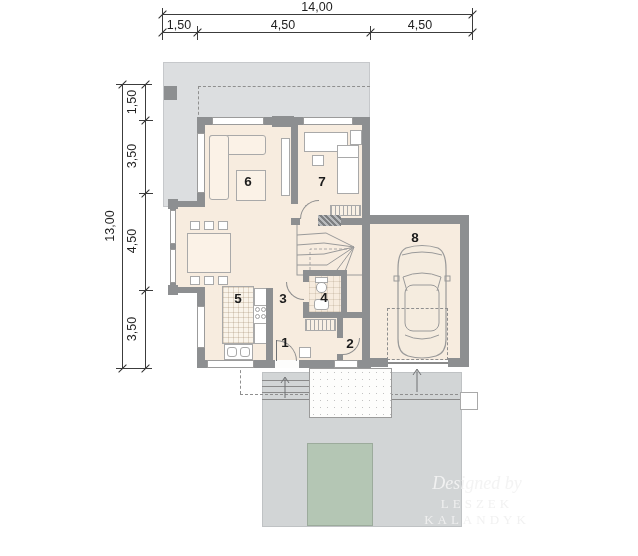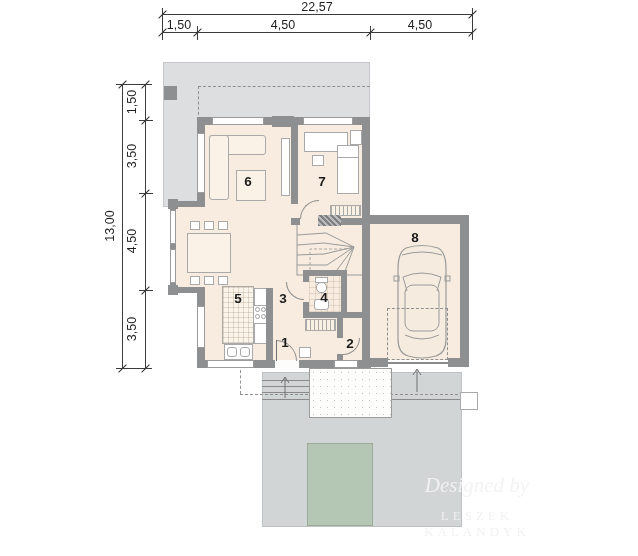--- a/index.html
+++ b/index.html
@@ -34,21 +34,21 @@
   .lnl{background:#8a8a8a;}
   .tick{width:11px;height:1px;background:#2e2e2e;transform:rotate(-45deg);}
   .dimtxt{font-size:12.5px;color:#1f1f1f;text-align:center;white-space:nowrap;}
   .vtxt{transform:rotate(-90deg);transform-origin:center center;}
   .room-num{font-size:13.5px;font-weight:700;color:#1c1c1c;text-align:center;}
   .dash-h{border-top:1px dashed #8f8f8f;}
   .dash-v{border-left:1px dashed #8f8f8f;}
   .dashrect{border:1px dashed #8f8f8f;}
   .arc{border:1px solid #8f8f8f;background:transparent;}
   .doorleaf{background:#6f7173;}
-  .wm1{font-family:"Liberation Serif",serif;font-style:italic;font-size:21px;
+  .wm1{font-family:"Liberation Serif",serif;font-style:italic;font-size:18px;
        color:rgba(242,242,242,0.95);text-align:center;}
   .wm2{font-family:"Liberation Serif",serif;font-size:13px;letter-spacing:4px;
        color:rgba(240,240,240,0.95);text-align:center;}
   svg{position:absolute;overflow:visible;}
 </style>
 </head>
 <body>
 
 <div class="canvas">
 
@@ -215,21 +215,21 @@
   <div class="abs room-num" style="left:278px;top:335px;width:14px;">1</div>
   <div class="abs room-num" style="left:343px;top:336px;width:14px;">2</div>
   <div class="abs room-num" style="left:276px;top:291px;width:14px;">3</div>
   <div class="abs room-num" style="left:317px;top:290px;width:14px;">4</div>
   <div class="abs room-num" style="left:231px;top:291px;width:14px;">5</div>
   <div class="abs room-num" style="left:241px;top:174px;width:14px;">6</div>
   <div class="abs room-num" style="left:315px;top:174px;width:14px;">7</div>
   <div class="abs room-num" style="left:408px;top:230px;width:14px;">8</div>
 
   <div class="abs ln" style="left:162px;top:14px;width:310px;height:1px;"></div>
-  <div class="abs dimtxt" style="left:297px;top:0px;width:40px;">22,57</div>
+  <div class="abs dimtxt" style="left:297px;top:0px;width:40px;">14,00</div>
   <div class="abs tick" style="left:157px;top:14px;"></div>
   <div class="abs tick" style="left:467px;top:14px;"></div>
 
   <div class="abs ln" style="left:162px;top:32px;width:310px;height:1px;"></div>
   <div class="abs dimtxt" style="left:160px;top:18px;width:38px;">1,50</div>
   <div class="abs dimtxt" style="left:263px;top:18px;width:40px;">4,50</div>
   <div class="abs dimtxt" style="left:400px;top:18px;width:40px;">4,50</div>
   <div class="abs tick" style="left:157px;top:32px;"></div>
   <div class="abs tick" style="left:192px;top:32px;"></div>
   <div class="abs tick" style="left:365px;top:32px;"></div>
@@ -255,16 +255,16 @@
   <div class="abs tick" style="left:140px;top:290px;"></div>
   <div class="abs tick" style="left:140px;top:368px;"></div>
   <div class="abs ln" style="left:116px;top:84px;width:36px;height:1px;"></div>
   <div class="abs ln" style="left:116px;top:368px;width:36px;height:1px;"></div>
   <div class="abs ln" style="left:139px;top:120px;width:14px;height:1px;"></div>
   <div class="abs ln" style="left:139px;top:193px;width:14px;height:1px;"></div>
   <div class="abs ln" style="left:139px;top:290px;width:14px;height:1px;"></div>
 
   <div class="abs" style="left:392px;top:473px;width:170px;">
     <div class="wm1">Designed by</div>
-    <div class="wm2" style="margin-top:10px;">LESZEK KALANDYK</div>
+    <div class="wm2" style="margin-top:2px;">LESZEK KALANDYK</div>
   </div>
 
 </div>
 
 </body></html>

